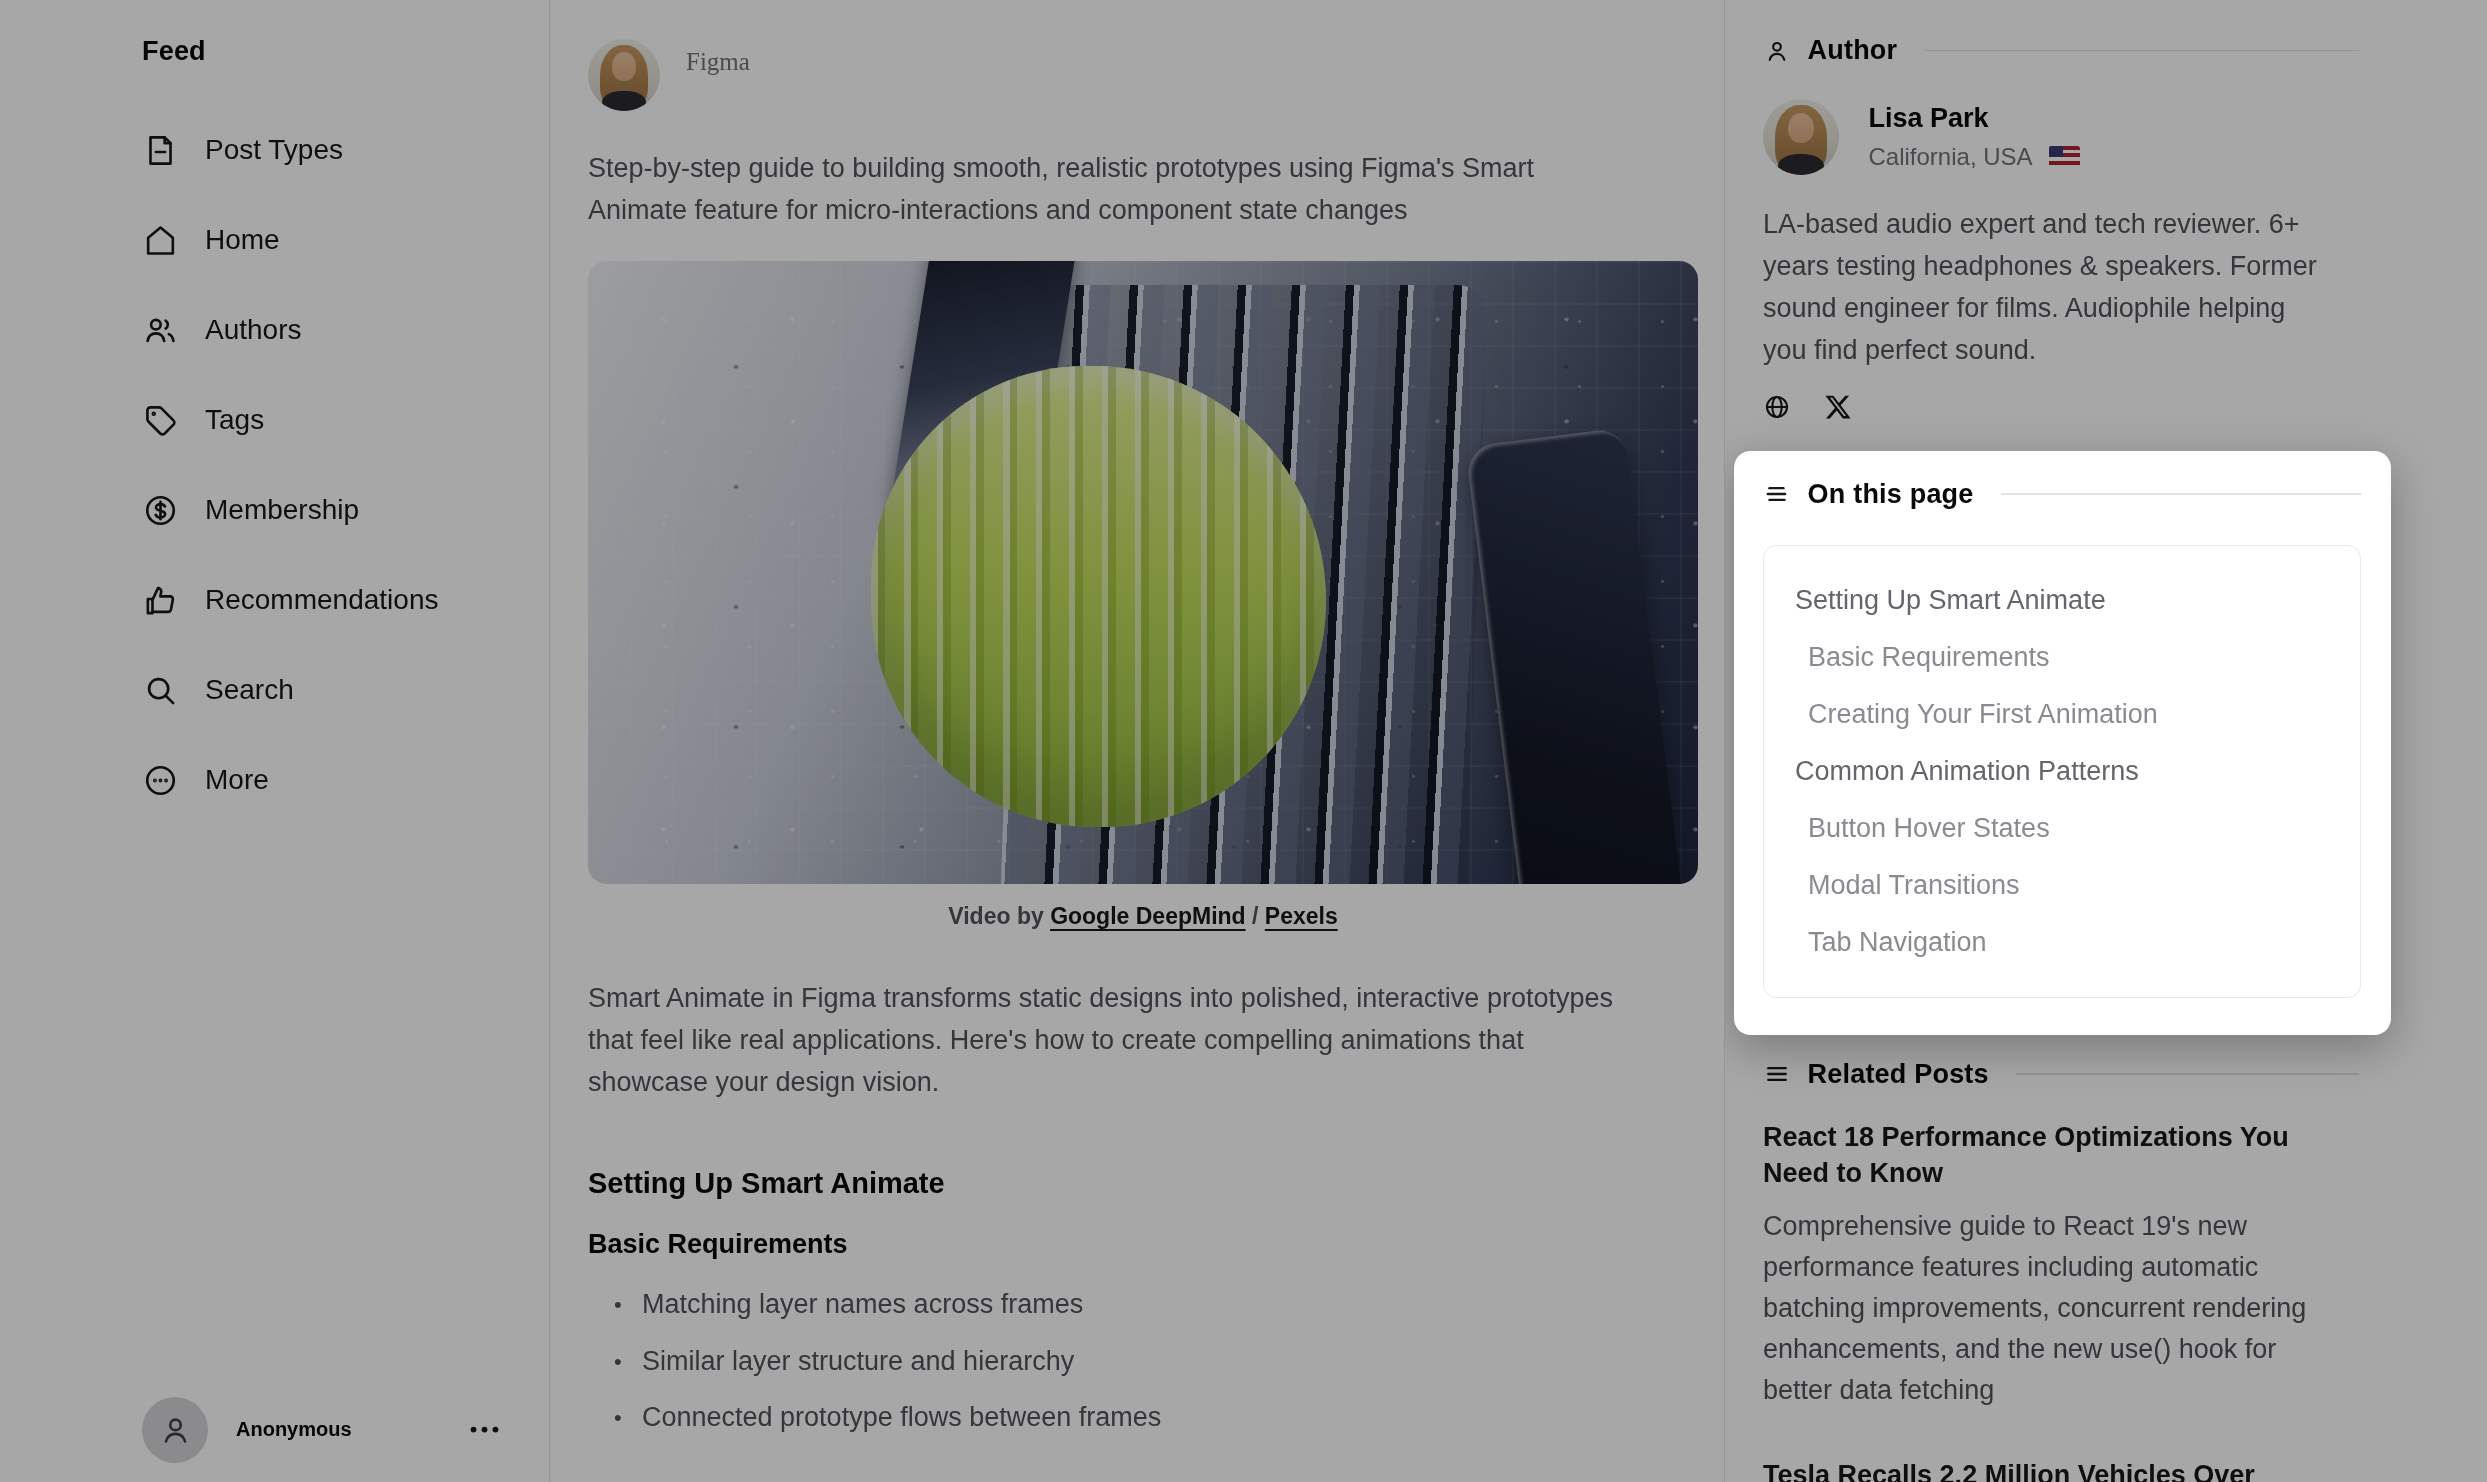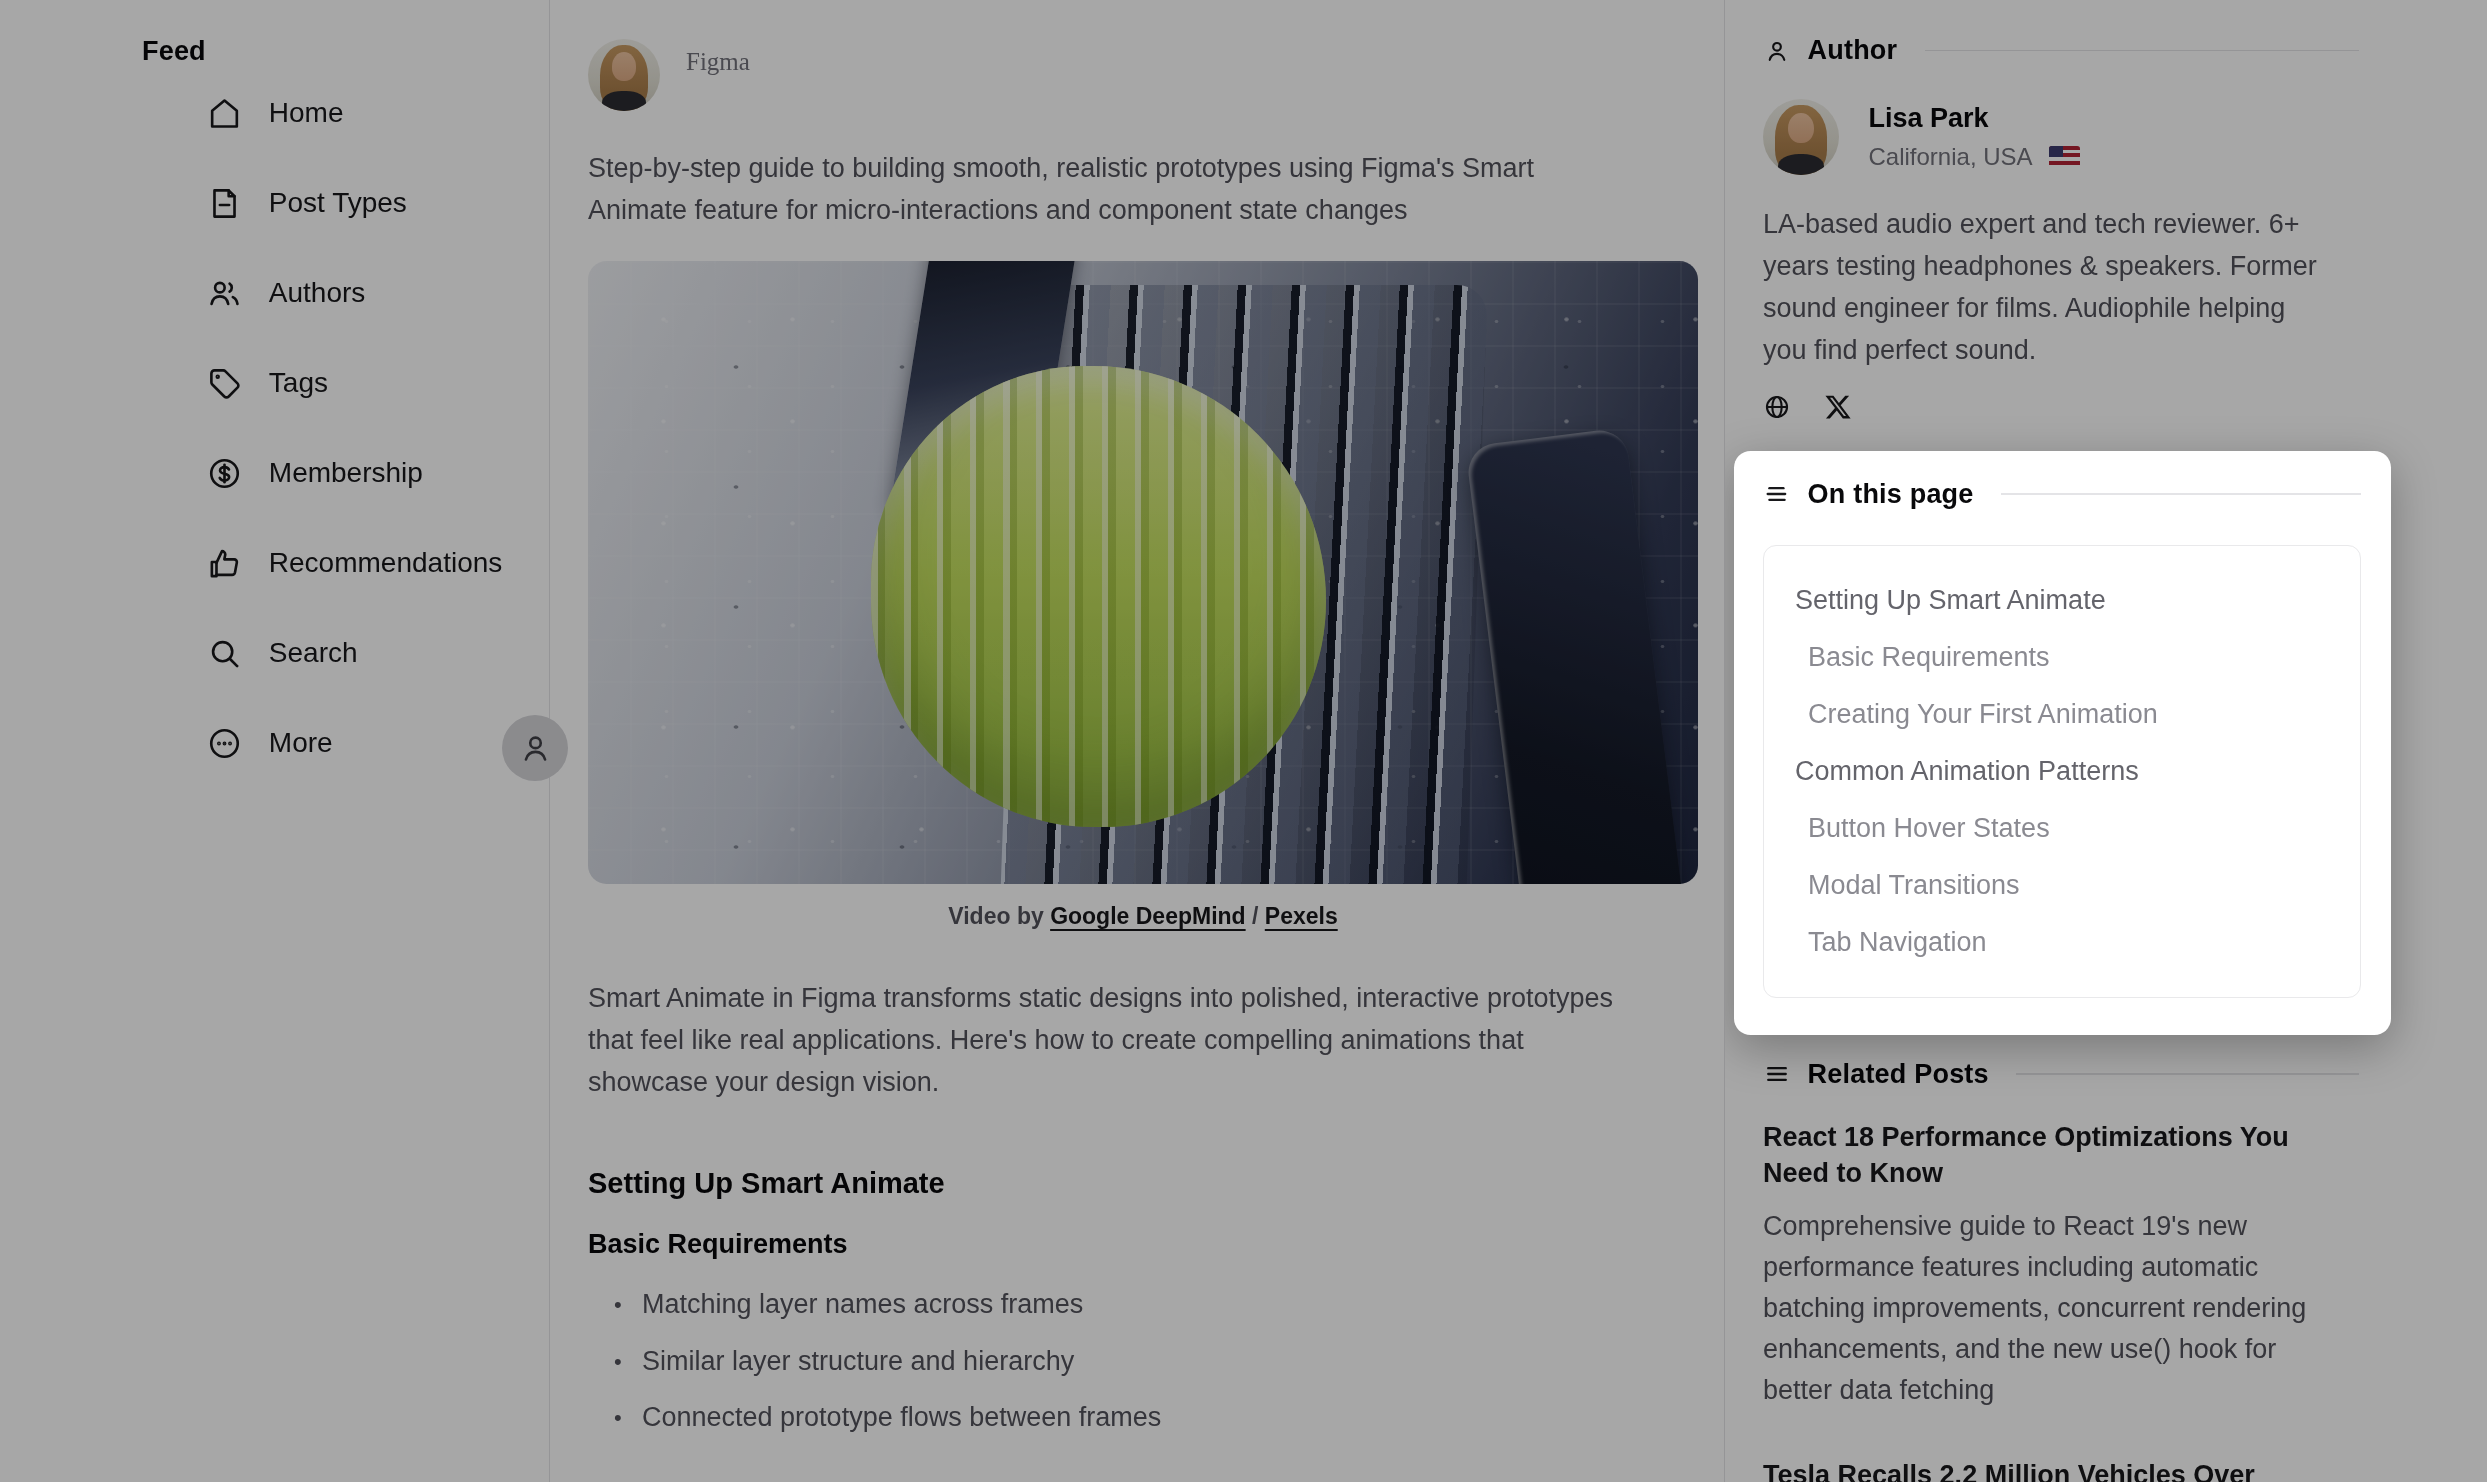--- a/index.html
+++ b/index.html
@@ -12,21 +12,21 @@
   svg { display:block; }
 
   
   .dim-overlay { position:fixed; inset:0; background:rgba(0,0,0,0.345); z-index:40; }
 
   
   .sidebar {
     width:550px; flex:0 0 550px; height:100%;
     border-right:1.8px solid #e4e4e7;
     padding:33px 37px 20.3px 142px;
-    display:flex; flex-direction:row;
+    display:flex; flex-direction:column;
   }
   .feed-title { font-size:27px; font-weight:700; line-height:37px; letter-spacing:0.2px; }
   .nav { margin-top:35px; list-style:none; }
   .nav li {
     height:90px; display:flex; align-items:center; gap:26px; cursor:pointer;
   }
   .nav .nav-icon { width:37px; height:37px; flex:0 0 37px; color:#18181b; }
   .nav .nav-label { font-size:28px; font-weight:500; color:#18181b; white-space:nowrap; }
   .sidebar-spacer { flex:1 1 auto; }
   .user-row { display:flex; align-items:center; gap:28px; width:358px; }
@@ -179,34 +179,34 @@
 </style>
 </head>
 <body>
 
 <aside class="sidebar">
   <div class="feed-title">Feed</div>
   <ul class="nav">
     <li>
       <span class="nav-icon">
         <svg viewBox="0 0 24 24" fill="none" stroke="currentColor" stroke-width="1.7" stroke-linecap="round" stroke-linejoin="round">
-            <path d="M4 10.2 12 3.6l8 6.6v10.2H4z"></path>
-          </svg>
-      </span>
-      <span class="nav-label">Home</span>
-    </li>
-    <li>
-      <span class="nav-icon">
-        <svg viewBox="0 0 24 24" fill="none" stroke="currentColor" stroke-width="1.7" stroke-linecap="round" stroke-linejoin="round">
             <path d="M5.5 3.5h9.2l3.8 3.8v13.2H5.5z"></path>
             <path d="M14.7 3.5v3.8h3.8"></path>
             <path d="M9 13h6"></path>
           </svg>
       </span>
       <span class="nav-label">Post Types</span>
+    </li>
+    <li>
+      <span class="nav-icon">
+        <svg viewBox="0 0 24 24" fill="none" stroke="currentColor" stroke-width="1.7" stroke-linecap="round" stroke-linejoin="round">
+            <path d="M4 10.2 12 3.6l8 6.6v10.2H4z"></path>
+          </svg>
+      </span>
+      <span class="nav-label">Home</span>
     </li>
     <li>
       <span class="nav-icon">
         <svg viewBox="0 0 24 24" fill="none" stroke="currentColor" stroke-width="1.7" stroke-linecap="round" stroke-linejoin="round">
             <circle cx="9" cy="8.2" r="3.1"></circle>
             <path d="M3.6 18.8c.6-3.1 2.7-4.9 5.4-4.9s4.8 1.8 5.4 4.9"></path>
             <path d="M15.3 5.6a3.1 3.1 0 0 1 0 5.2"></path>
             <path d="M17.4 14.4c1.6.8 2.7 2.3 3 4.4"></path>
           </svg>
       </span>

